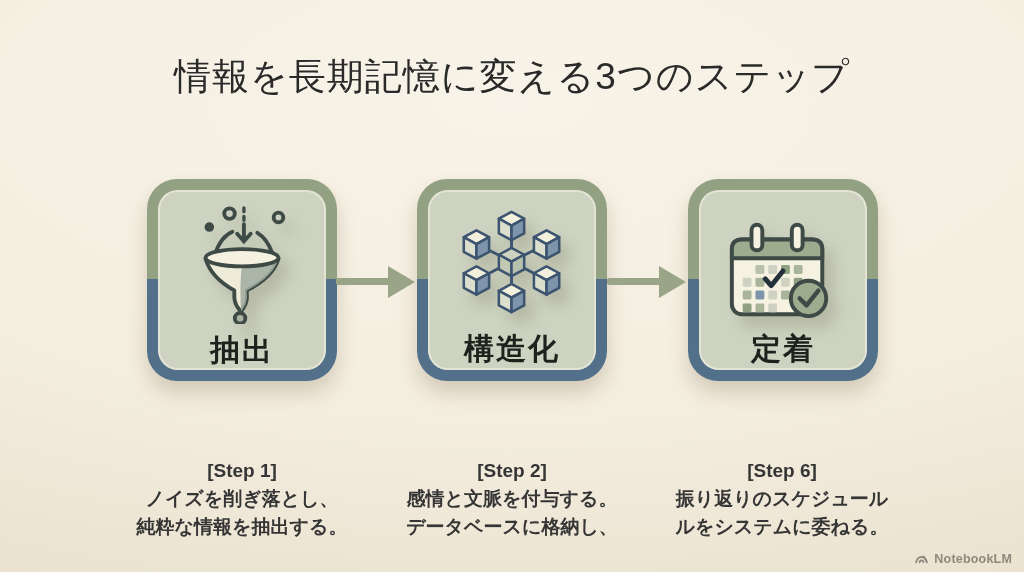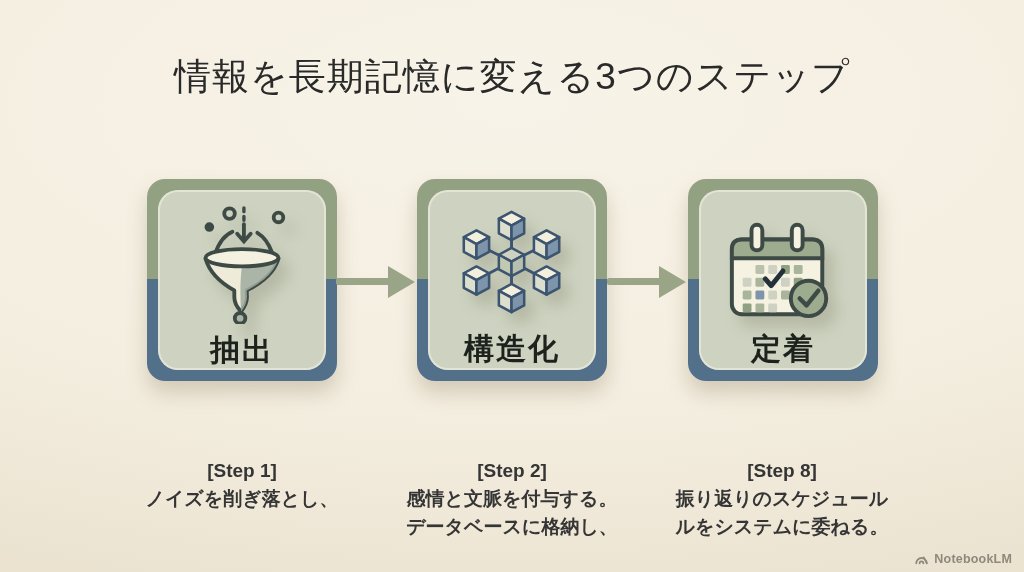--- a/index.html
+++ b/index.html
@@ -8,21 +8,21 @@
     font-family:"Liberation Sans","DejaVu Sans",sans-serif;
     background:radial-gradient(130% 100% at 50% 18%, #f8f3e8 0%, #f4eee0 55%, #e8dfcb 100%);
   }
   .title{
     position:absolute;left:0;top:52px;width:1024px;text-align:center;
     font-size:37px;font-weight:400;color:#2a2a28;letter-spacing:1px;margin:0;
     text-shadow:0 1px 0 rgba(255,255,255,.4);
   }
   .card{
     position:absolute;top:179px;width:190px;height:202px;box-sizing:border-box;
-    border-radius:18px;padding:11px;
+    border-radius:30px;padding:11px;
     background:linear-gradient(to bottom,#93a183 0%,#93a183 49.5%,#527089 49.5%,#527089 100%);
     box-shadow:0 12px 20px rgba(130,110,80,.28);
   }
   .card-inner{
     width:100%;height:100%;border-radius:20px;background:#cdd3c0;
     box-shadow:inset 0 0 0 2px rgba(246,243,231,.55);
     display:flex;flex-direction:column;align-items:center;justify-content:flex-start;
   }
   .card1{left:147px;} .card2{left:417px;} .card3{left:688px;}
   .icon-wrap{margin-top:14px;height:122px;display:flex;align-items:center;justify-content:center;
@@ -33,21 +33,21 @@
   .arrow{position:absolute;top:0;left:0;}
   .arrow .shaft{position:absolute;height:7px;background:#9aa587;border-radius:2px;}
   .arrow .head{position:absolute;width:0;height:0;border-top:16px solid transparent;
     border-bottom:16px solid transparent;border-left:27px solid #9aa587;}
   .step-text{
     position:absolute;top:412px;width:270px;text-align:center;
     font-size:19px;line-height:28px;font-weight:600;color:#353535;margin-top:45px;
   }
   .step1{left:107px;} .step2{left:377px;} .step3{left:647px;}
   .footer-brand{
-    position:absolute;right:12px;bottom:6px;display:flex;align-items:center;gap:5px;
+    position:absolute;right:12px;bottom:6px;display:flex;align-items:flex-start;gap:5px;
     color:#8e897c;font-size:12.5px;font-weight:700;letter-spacing:.2px;
   }
 </style>
 </head>
 <body>
 
 <h1 class="title">情報を長期記憶に変える3つのステップ</h1>
 
 <div class="card card1">
   <div class="card-inner">
@@ -172,28 +172,29 @@
   <div class="head" style="left:388px;top:266px;"></div>
 </div>
 <div class="arrow">
   <div class="shaft" style="left:607px;top:278px;width:56px;"></div>
   <div class="head" style="left:659px;top:266px;"></div>
 </div>
 
 <div class="step-text step1">
   <div>[Step 1]</div>
   <div>ノイズを削ぎ落とし、</div>
+  <div>純粋な情報を抽出する。</div>
 </div>
 <div class="step-text step2">
   <div>[Step 2]</div>
   <div>感情と文脈を付与する。</div>
   <div>データベースに格納し、</div>
 </div>
 <div class="step-text step3">
-  <div>[Step 8]</div>
+  <div>[Step 6]</div>
   <div>振り返りのスケジュール</div>
   <div>ルをシステムに委ねる。</div>
 </div>
 
 <div class="footer-brand">
   <span style="display:inline-flex;">
     <svg width="15" height="13" viewBox="0 0 20 16">
       <path d="M3,13 A7,7 0 0 1 17,13" fill="none" stroke="#8e897c" stroke-width="2.4" stroke-linecap="round"></path>
       <path d="M7.5,13 A2.5,2.5 0 0 1 12.5,13" fill="none" stroke="#8e897c" stroke-width="2.4" stroke-linecap="round"></path>
       <path d="M13,5 L17,13" fill="none" stroke="#8e897c" stroke-width="2.2" stroke-linecap="round"></path>

